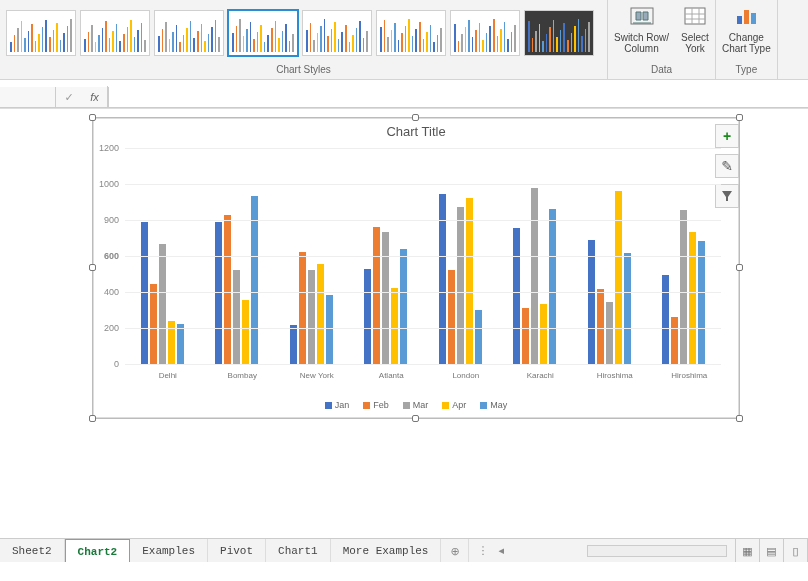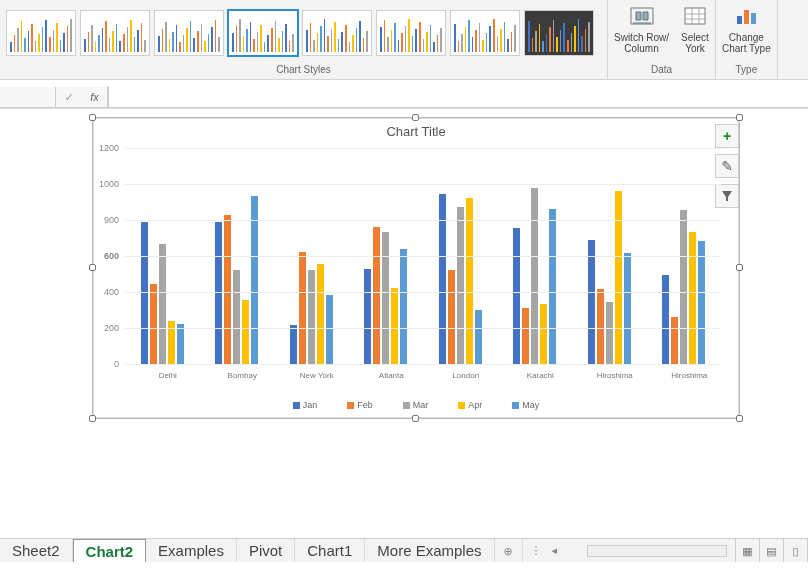--- a/index.html
+++ b/index.html
@@ -118,33 +118,33 @@
   .plot {
     position:absolute; left:32px; right:18px; top:30px; bottom:54px;
   }
   .yaxis { position:absolute; left:-30px; top:0; bottom:0; width:28px; }
   .ylabel { position:absolute; right:4px; font-size:9px; color:#888; transform:translateY(50%); }
   .grid { position:absolute; left:0; right:0; height:0; border-top:1px solid #eee; }
   .bars { position:absolute; left:0; right:0; top:0; bottom:0; display:flex; }
   .city { flex:1; display:flex; align-items:flex-end; justify-content:center; gap:2px; position:relative;}
   .bar { width:7px; }
   .city-label { position:absolute; bottom:-16px; left:11px; right:0; text-align:center; font-size:8px; color:#777;}
-  .legend { position:absolute; bottom:8px; left:0; right:0; display:flex; justify-content:center; gap:30px; font-size:9px; color:#666;}
+  .legend { position:absolute; bottom:8px; left:0; right:0; display:flex; justify-content:center; gap:14px; font-size:9px; color:#666;}
   .legend .swatch { width:7px; height:7px; display:inline-block; vertical-align:middle; margin-right:3px;}
 
   
   .tabs-bar {
     height: 24px;
     background: #f3f3f3;
     border-top:1px solid #ccc;
     display:flex; align-items:stretch;
   }
   .tab {
-    padding:0 12px; line-height:24px; font-size:15px; color:#444;
-    border-right:1px solid #ddd; background:#f3f3f3; cursor:pointer;
+    padding:0 12px; line-height:24px; font-size:11px; color:#444;
+    border-right:1px solid #ddd; background:#f3f3f3; cursor:pointer;font-family:Liberation Mono, monospace;
   }
   .tab.active { background:#fff; border-top:1px solid #999; border-left:1px solid #999; border-right:1px solid #999; font-weight:bold; color:#1a7a3a;}
   .newtab { width:28px; line-height:24px; text-align:center; color:#888; cursor:pointer; border-right:1px solid #ddd;}
   .scrollbar-mini { flex:1; display:flex; align-items:center; padding:0 8px; gap:4px; }
   .scrollbar-mini .track { flex:0 0 140px; height:12px; background:#eee; border:1px solid #ccc; margin-left:auto;}
   .view-btns { display:flex; gap:0; border-left:1px solid #ccc;}
   .view-btn { width:24px; line-height:24px; text-align:center; color:#777; border-right:1px solid #ccc; cursor:pointer;}
 </style>
 </head>
 <body>

